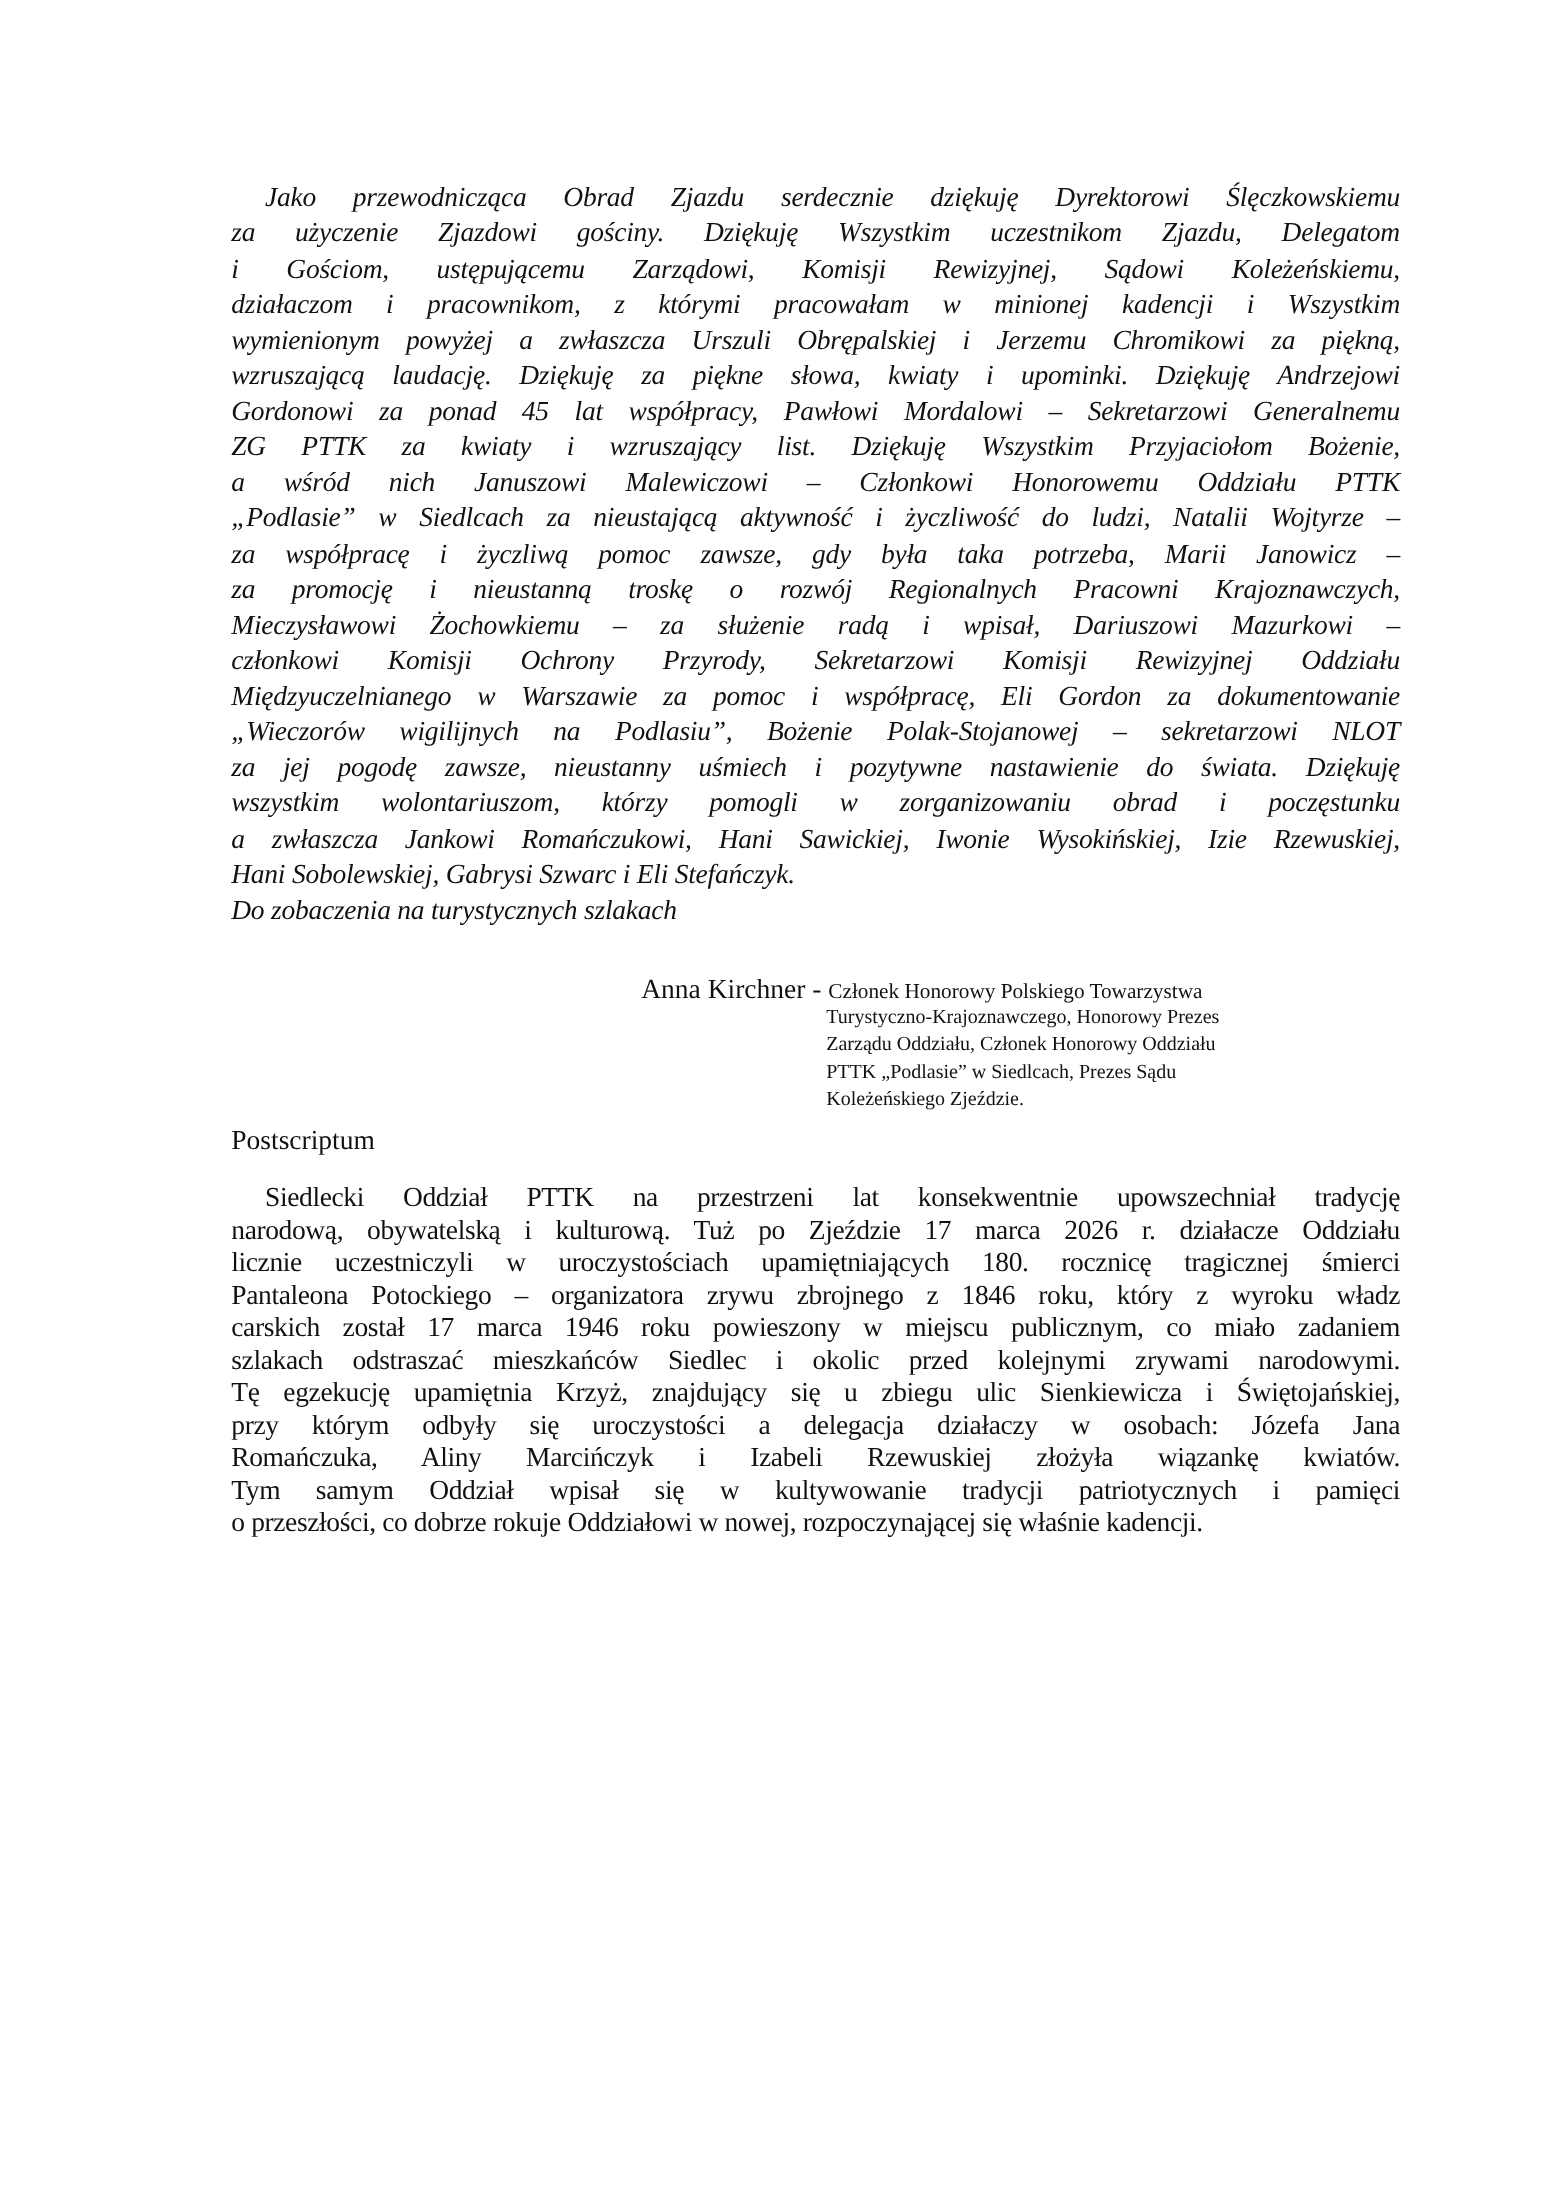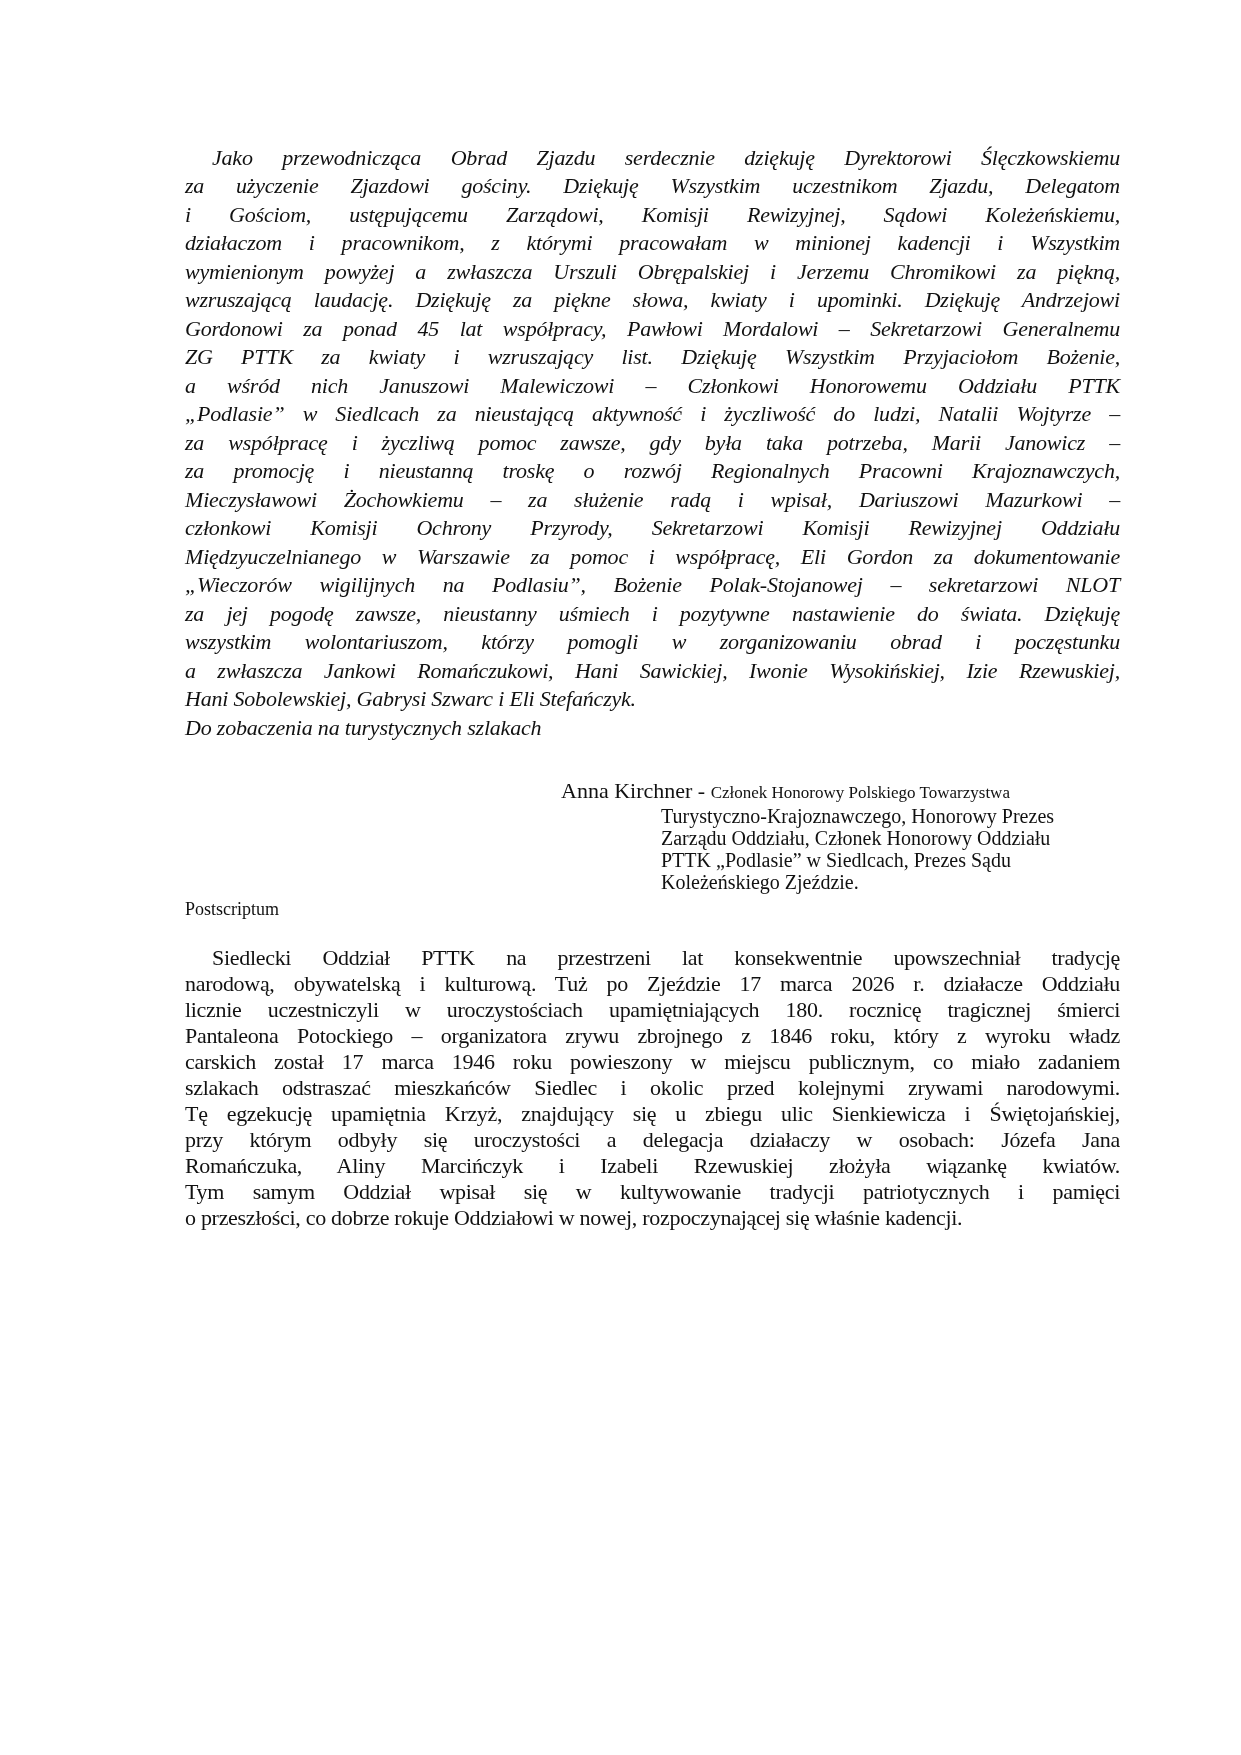--- a/index.html
+++ b/index.html
@@ -37,38 +37,37 @@
     }
     .italic-block .line.first { left: 212px; width: 908px; }
     .italic-block .line.last { text-align-last: left; }
     .sig-name {
       position: absolute;
       left: 513px;
       top: 778px;
       font-family: "Liberation Serif", serif;
       font-size: 22px;
       white-space: nowrap;
-      margin-left: 48px;
     }
     .sig-name .sig-detail-inline {
       font-size: 17px;
     }
     .sig-line {
       position: absolute;
       left: 661px;
       font-family: "Liberation Serif", serif;
-      font-size: 20px;
+      font-size: 16px;
       white-space: nowrap;
     }
     .ps-title {
       position: absolute;
       left: 185px;
       top: 899px;
       font-family: "Liberation Serif", serif;
-      font-size: 18px;
+      font-size: 22px;
     }
     .ps-block .line {
       font-family: Liberation Serif, serif;
       font-size: 22px;
       left: 185px;
       width: 935px;
       text-align: justify;
       text-align-last: justify;
       letter-spacing: -0.3px;
     }

